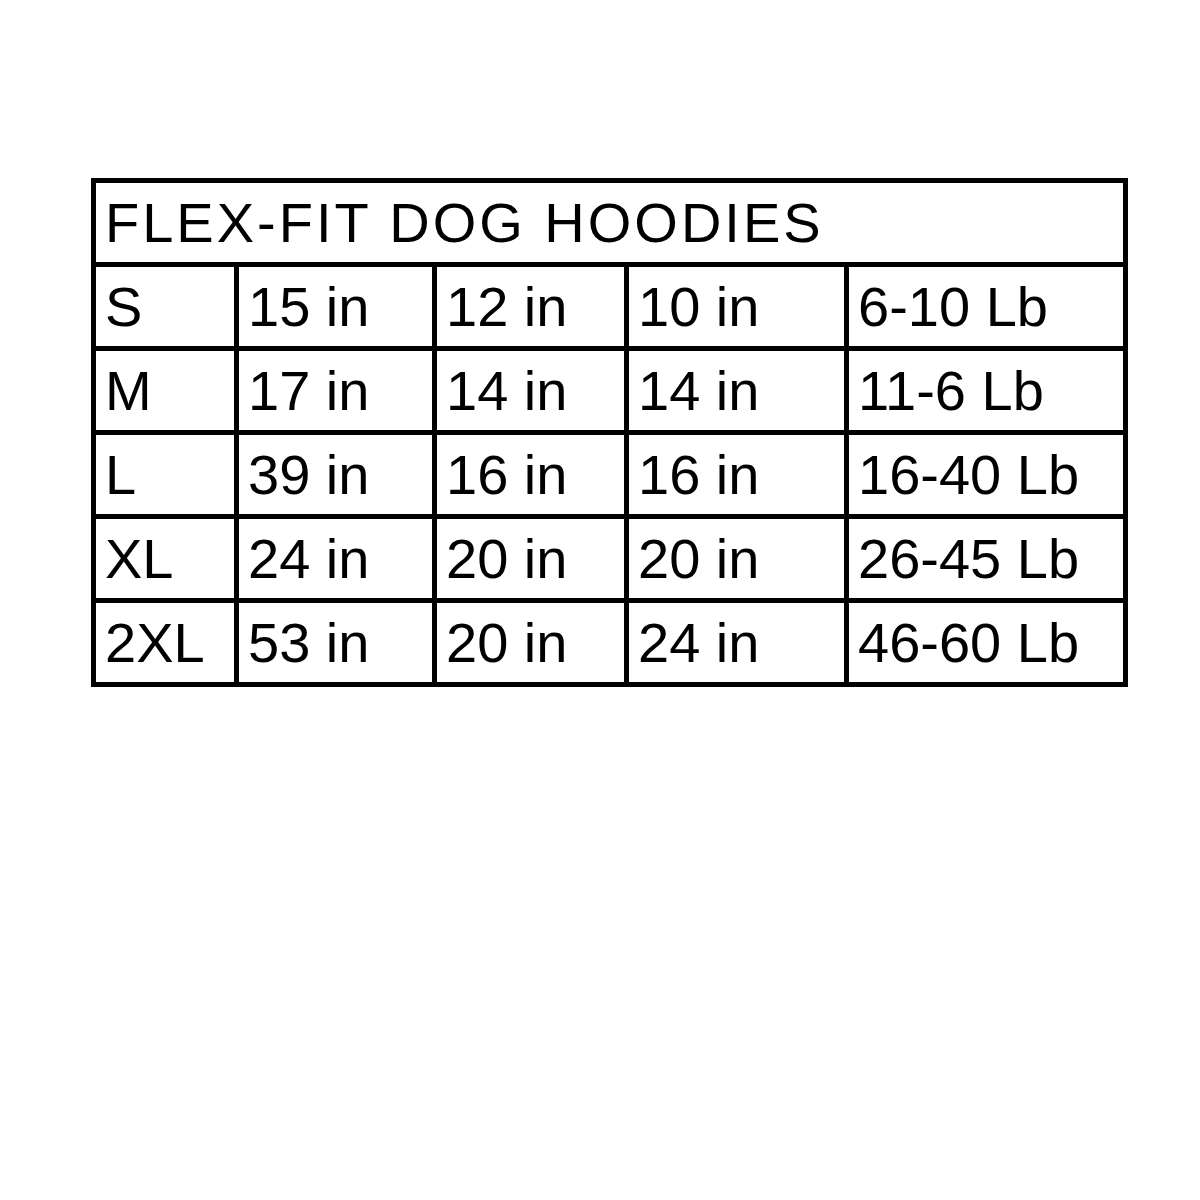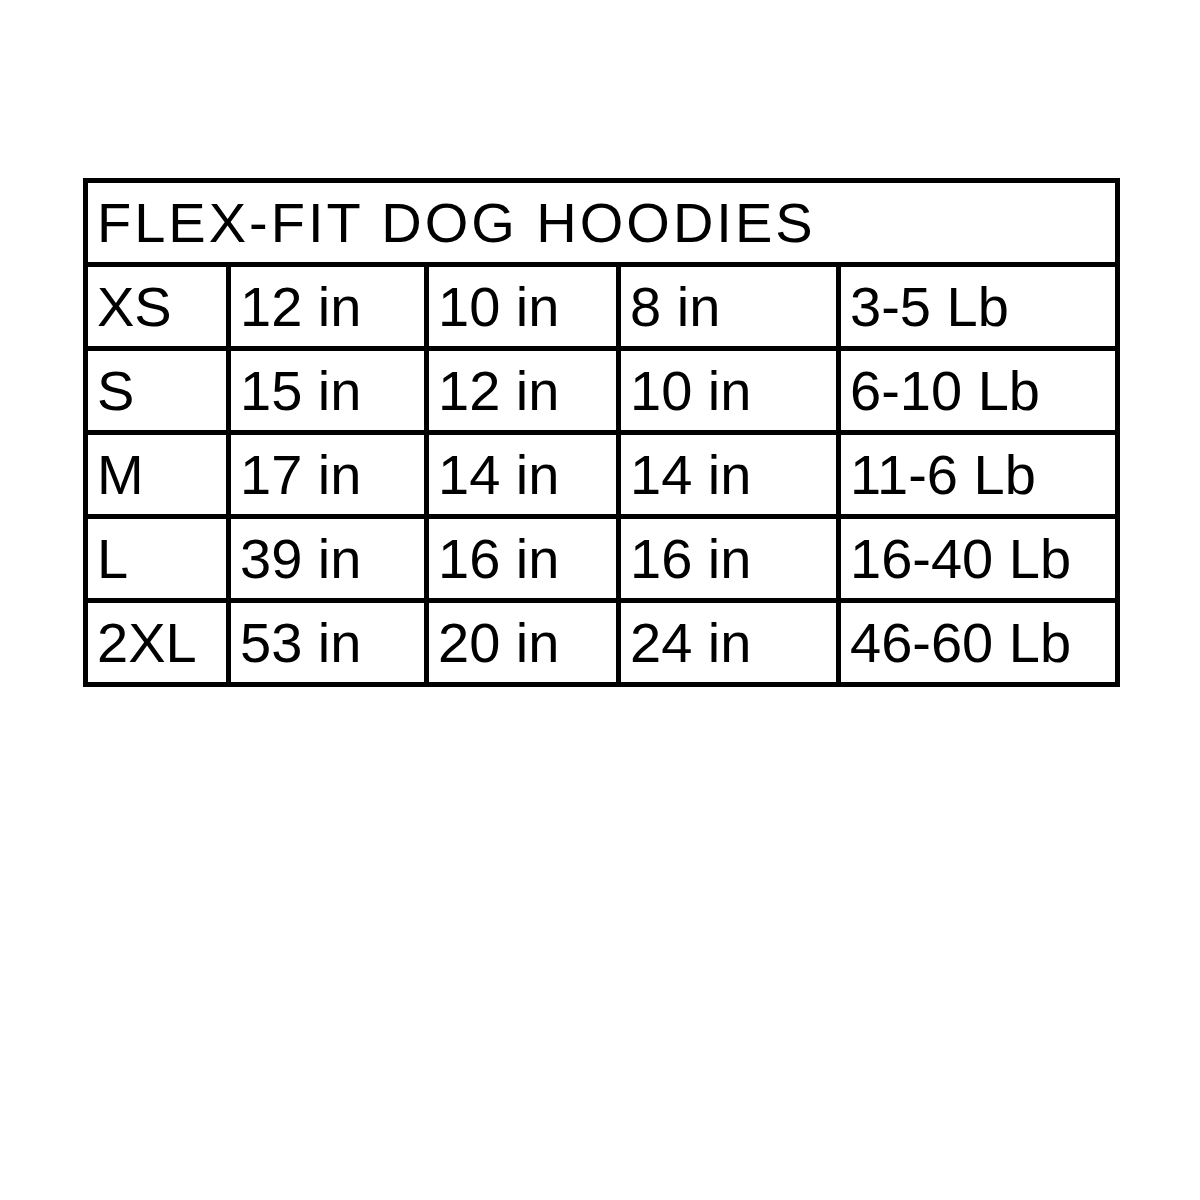--- a/index.html
+++ b/index.html
@@ -6,21 +6,21 @@
     margin: 0;
     padding: 0;
     width: 1200px;
     height: 1200px;
     background: #ffffff;
     font-family: "Liberation Sans", sans-serif;
     color: #000000;
   }
   .chart-wrap {
     position: absolute;
-    left: 83px;
+    left: 91px;
     top: 178px;
   }
   table.size-chart {
     border-collapse: collapse;
     table-layout: fixed;
     width: 1032px;
     background: #ffffff;
   }
   table.size-chart td,
   table.size-chart th {
@@ -61,27 +61,20 @@
       <col class="c-chest">
       <col class="c-neck">
       <col class="c-length">
       <col class="c-weight">
     </colgroup>
     <tbody>
       <tr>
         <td class="title-cell" colspan="5">FLEX-FIT DOG HOODIES</td>
       </tr>
       <tr>
-        <td>XS</td>
-        <td>12 in</td>
-        <td>10 in</td>
-        <td>8 in</td>
-        <td>3-5 Lb</td>
-      </tr>
-      <tr>
         <td>S</td>
         <td>15 in</td>
         <td>12 in</td>
         <td>10 in</td>
         <td>6-10 Lb</td>
       </tr>
       <tr>
         <td>M</td>
         <td>17 in</td>
         <td>14 in</td>
@@ -89,20 +82,27 @@
         <td>11-6 Lb</td>
       </tr>
       <tr>
         <td>L</td>
         <td>39 in</td>
         <td>16 in</td>
         <td>16 in</td>
         <td>16-40 Lb</td>
       </tr>
       <tr>
+        <td>XL</td>
+        <td>24 in</td>
+        <td>20 in</td>
+        <td>20 in</td>
+        <td>26-45 Lb</td>
+      </tr>
+      <tr>
         <td>2XL</td>
         <td>53 in</td>
         <td>20 in</td>
         <td>24 in</td>
         <td>46-60 Lb</td>
       </tr>
     </tbody>
   </table>
 </div>
 

